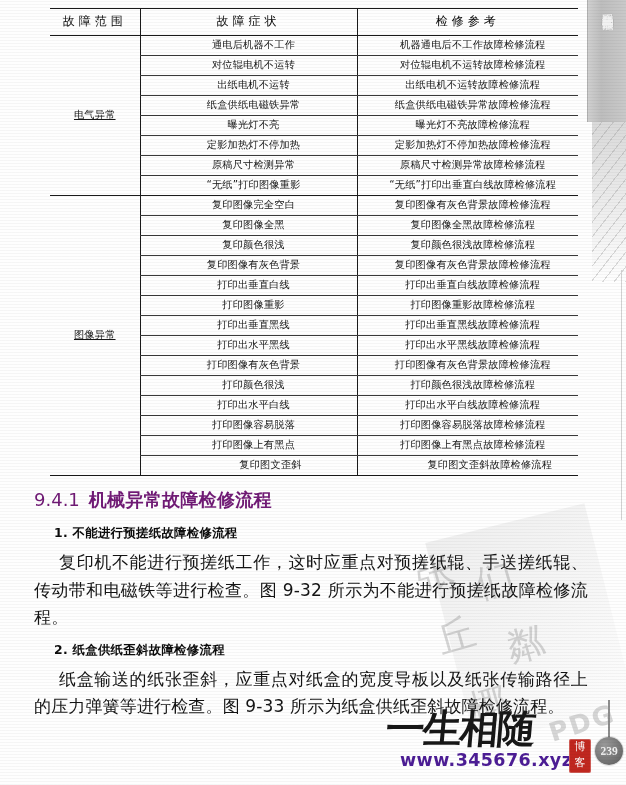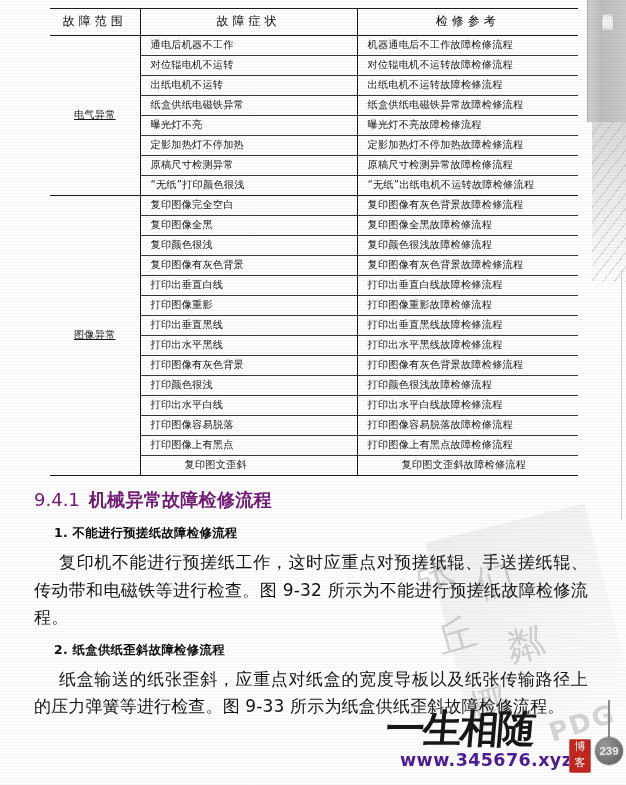--- a/index.html
+++ b/index.html
@@ -131,21 +131,21 @@
     height: 13px;
     vertical-align: middle;
   }
   table.fault tbody td.scope {
     text-align: center;
     padding-left: 0;
     border-bottom: none;
     font-size: 10.2px;
     text-decoration: underline;
   }
-  table.fault tbody td.vsep { border-left: 1px solid #1a1a1a; }
+  table.fault tbody td.vsep { border-left: 1px solid #1a1a1a; text-align: center; }
 
   table.fault tbody tr.group-end td { border-bottom: 1.1px solid #1a1a1a; }
   table.fault tbody tr.last-row td { border-bottom: 1.6px solid #1a1a1a; padding-left: 44px; }
 
   
   .body-copy {
     position: absolute;
     left: 34px;
     top: 488px;
     width: 554px;
@@ -280,21 +280,21 @@
     width: 28px;
     height: 28px;
     border-radius: 50%;
     background: radial-gradient(circle at 34% 30%, #9a9a9a, #6e6e6e 70%, #575757 100%);
     color: #f0f0f0;
     font-size: 11.5px;
     font-weight: bold;
     display: flex;
     align-items: center;
     justify-content: center;
-    font-family: Liberation Sans, sans-serif;
+    font-family: Liberation Serif, serif;
     box-shadow: 0 0 0 1px rgba(0,0,0,.12);
   }
   .pagenum-stem {
     position: absolute;
     left: 222px;
     top: 0px;
     width: 2px;
     height: 40px;
     background: #8d8d8d;
   }
@@ -348,22 +348,22 @@
           </tr>
           <tr>
             <td class="vsep">定影加热灯不停加热</td>
             <td class="vsep">定影加热灯不停加热故障检修流程</td>
           </tr>
           <tr>
             <td class="vsep">原稿尺寸检测异常</td>
             <td class="vsep">原稿尺寸检测异常故障检修流程</td>
           </tr>
           <tr class="group-end">
-            <td class="vsep">“无纸”打印颜色很浅</td>
-            <td class="vsep">“无纸”出纸电机不运转故障检修流程</td>
+            <td class="vsep">“无纸”打印图像重影</td>
+            <td class="vsep">“无纸”打印出垂直白线故障检修流程</td>
           </tr>
           <tr>
             <td class="scope" rowspan="14" style="border-bottom: 1.6px solid rgb(26, 26, 26);">图像异常</td>
             <td class="vsep">复印图像完全空白</td>
             <td class="vsep">复印图像有灰色背景故障检修流程</td>
           </tr>
           <tr>
             <td class="vsep">复印图像全黑</td>
             <td class="vsep">复印图像全黑故障检修流程</td>
           </tr>

